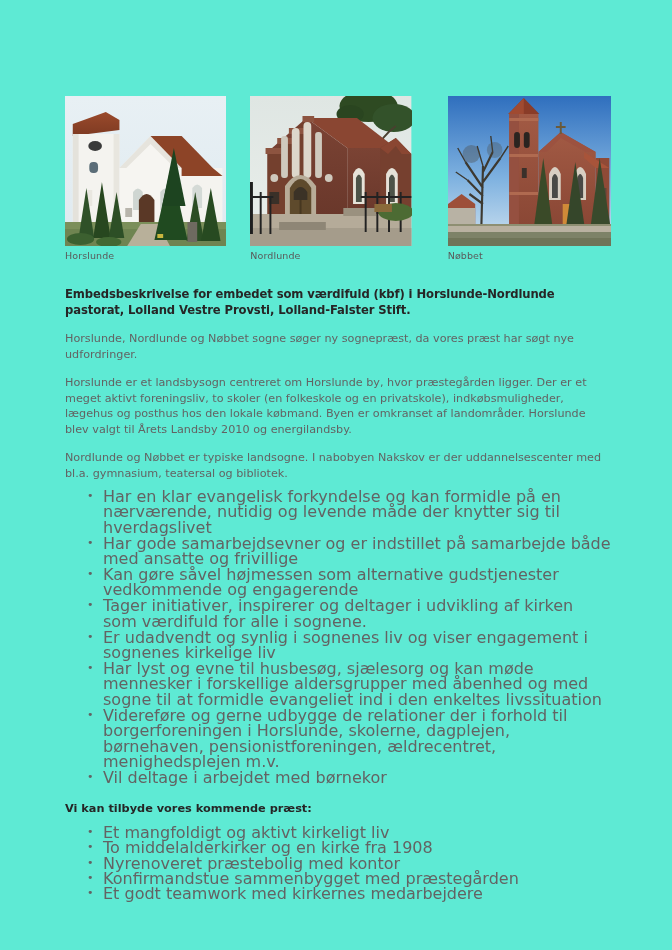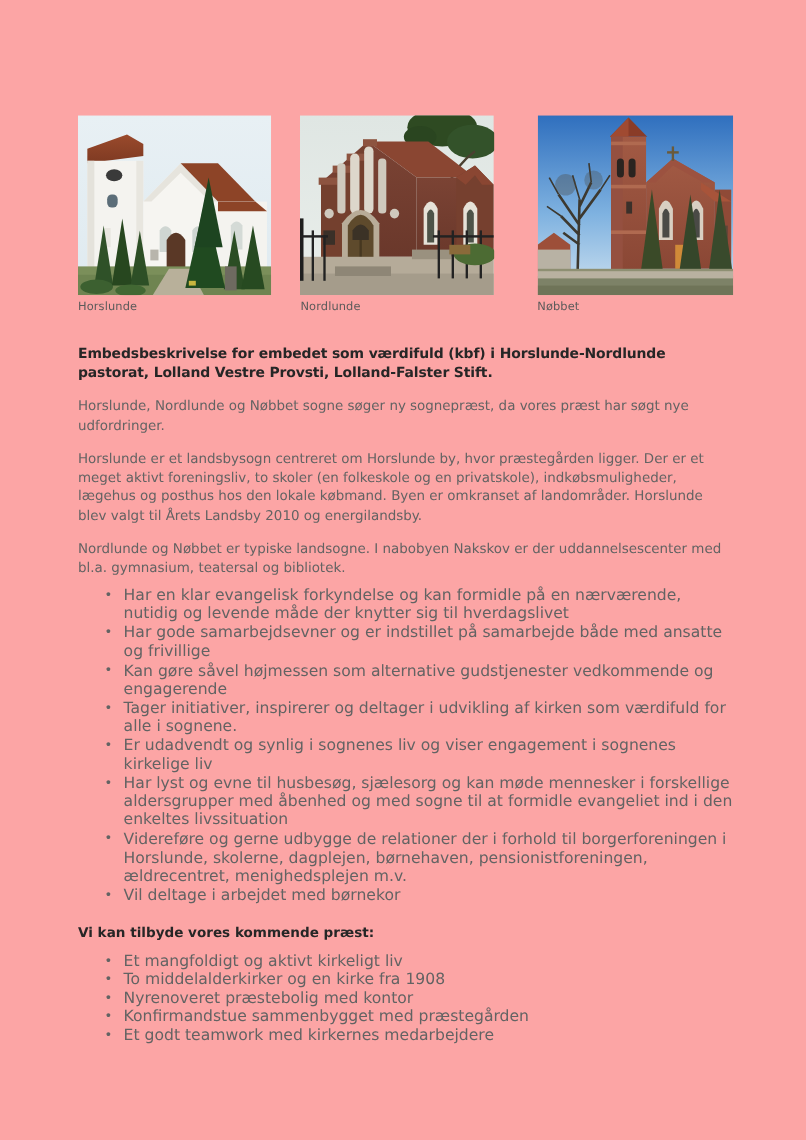--- a/index.html
+++ b/index.html
@@ -13,21 +13,21 @@
     font-family: "DejaVu Sans", sans-serif;
     color: #595959;
     overflow: hidden;
     position: relative;
   }
   .page {
     position: absolute;
     left: 0; top: 0;
     width: 672px;
     height: 950px;
-    background: #fca5a5;
+    background: #5eead4;
   }
   .content {
     position: absolute;
     left: 65px;
     top: 96px;
     width: 546px;
   }
 
   
   .photo-row {
@@ -81,21 +81,21 @@
   }
   h2.sec-head.indented {
   }
   ul.bullets {
     list-style: none;
     margin: 8px 0 0 0;
     padding: 0;
   }
   ul.bullets li {
     position: relative;
-    font-size: 13px;
+    font-size: 16px;
     line-height: 15.4px;
     color: #636363;
     padding-left: 38px;
     margin-bottom: 0.5px;
   }
   ul.bullets li::before {
     content: "\2022";
     position: absolute;
     left: 22px;
     top: -1px;

